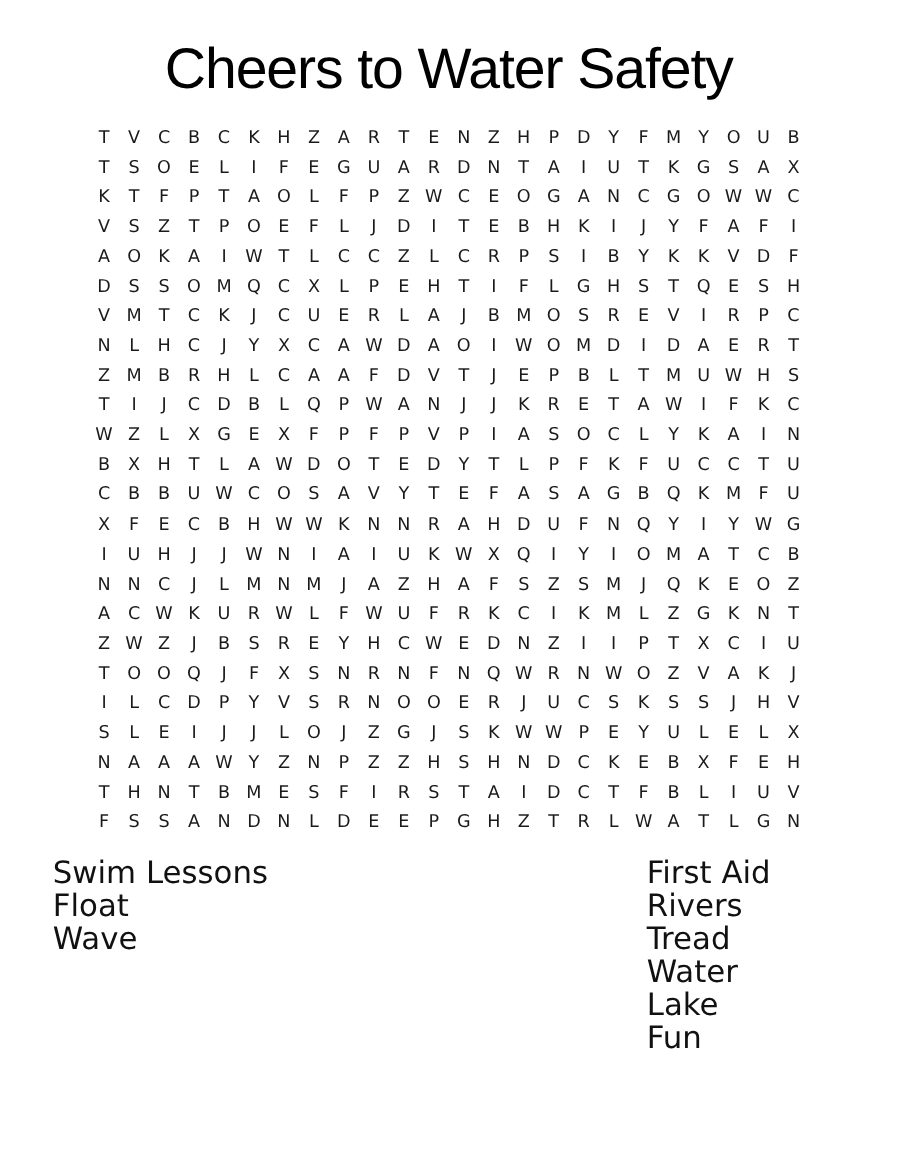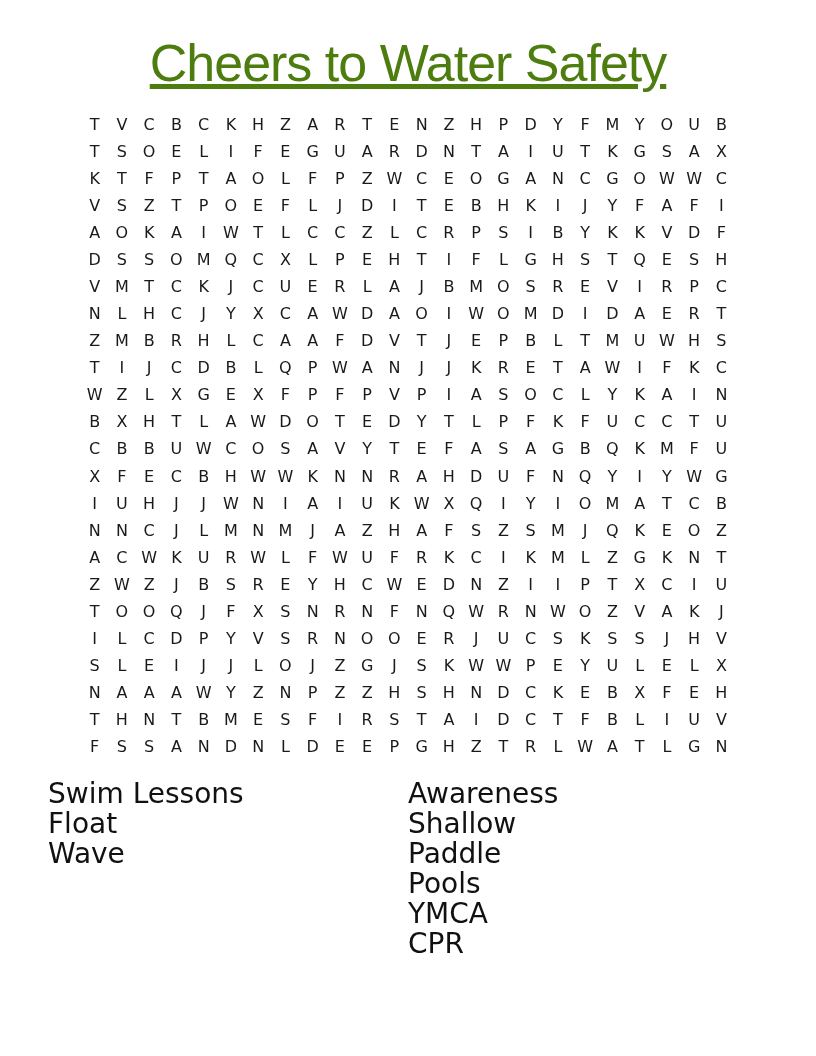--- a/index.html
+++ b/index.html
@@ -15,23 +15,22 @@
   .title {
     position: absolute;
     top: 33px;
     left: 0;
     width: 100%;
     margin: 0;
     text-align: center;
     font-size: 52px;
     font-weight: 400;
     letter-spacing: -1px;
-    color: #4d7c0f;
+    color: #000000;
     font-family: "Liberation Sans", "DejaVu Sans", sans-serif;
-    text-decoration: underline;
   }
   .grid {
     position: absolute;
     left: 81px;
     top: 111px;
     display: grid;
     grid-template-columns: repeat(24, 27.26px);
     grid-auto-rows: 27.08px;
   }
   .cell {
@@ -639,22 +638,22 @@
       <span class="cell">L</span>
       <span class="cell">G</span>
       <span class="cell">N</span>
     </div>
   <div class="word-bank">
     <div class="wcol c0">
         <div>Swim Lessons</div>
         <div>Float</div>
         <div>Wave</div>
       </div>
-    <div class="wcol c2">
-        <div>Awareness</div>
-        <div>Shallow</div>
-        <div>Paddle</div>
-        <div>Pools</div>
-        <div>YMCA</div>
-        <div>CPR</div>
+    <div class="wcol c3">
+        <div>First Aid</div>
+        <div>Rivers</div>
+        <div>Tread</div>
+        <div>Water</div>
+        <div>Lake</div>
+        <div>Fun</div>
       </div>
   </div>
 </div>
 
 </body></html>

